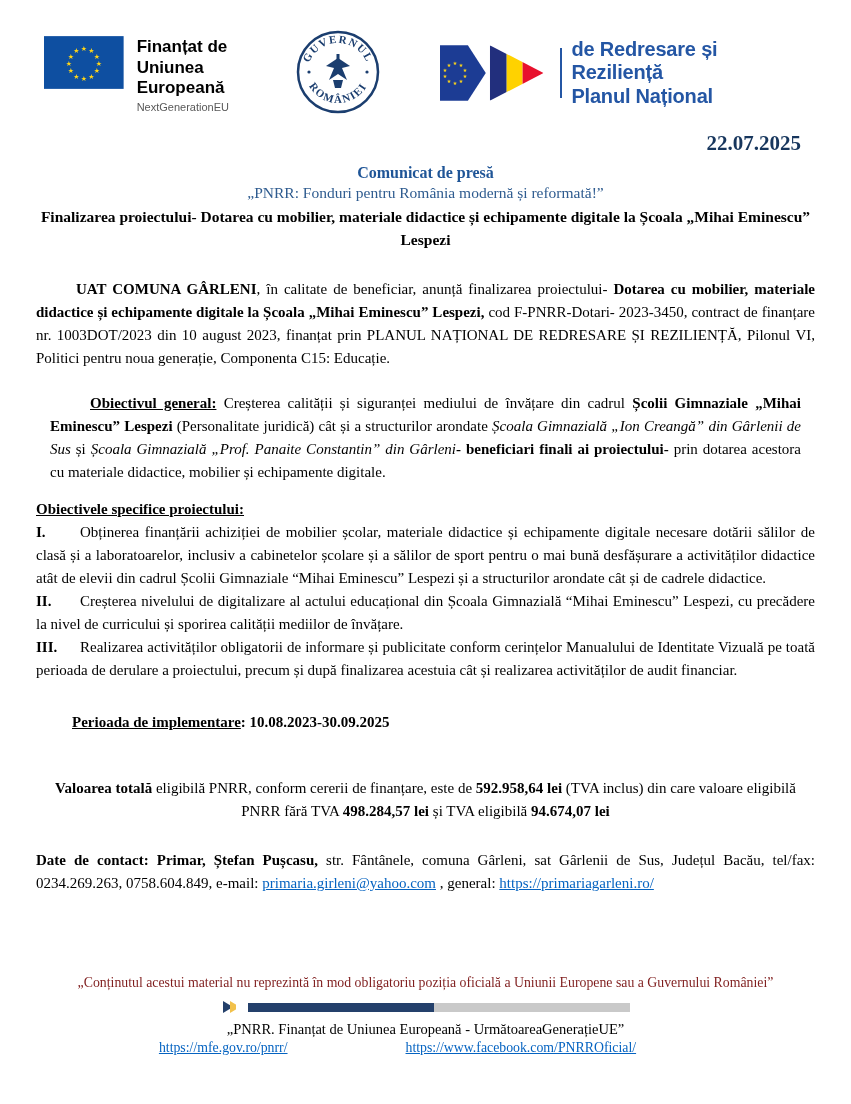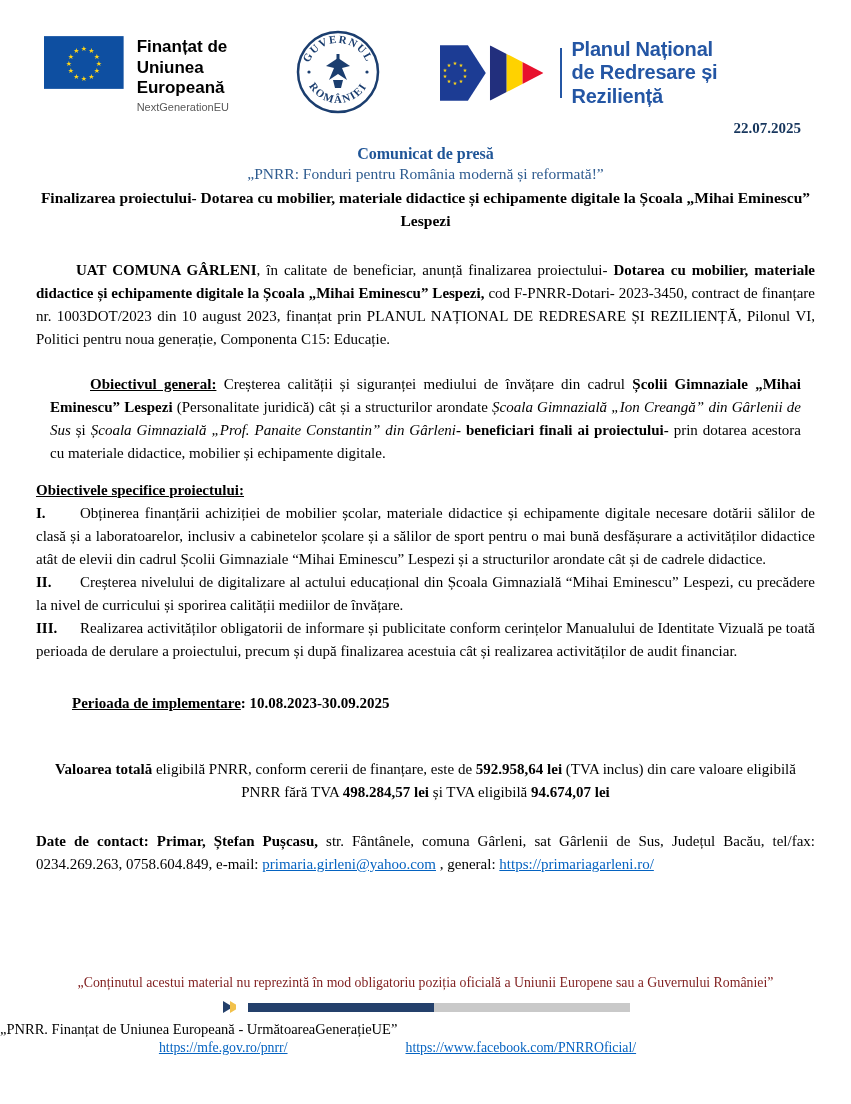--- a/index.html
+++ b/index.html
@@ -15,22 +15,22 @@
        padding:30px 38px 0 44px;}
   .eu-logo{display:flex;gap:13px;align-items:flex-start;margin-top:6px;}
   .eu-text{font-family:"Liberation Sans","DejaVu Sans",sans-serif;line-height:1.22;margin-top:1px;}
   .eu-text .l1,.eu-text .l2{font-weight:bold;color:#000000;font-size:17px;}
   .eu-text .l3{color:#595959;font-size:11px;margin-top:2px;}
   .gov-logo{margin-top:0;margin-right:60px;}
   .pnrr-logo{display:flex;align-items:center;gap:9px;margin-top:8px;}
   .pnrr-sep{width:2.5px;height:50px;background:#2456a4;}
   .pnrr-text{font-family:"Liberation Sans","DejaVu Sans",sans-serif;
     font-weight:bold;color:#2456a4;font-size:20px;line-height:1.17;letter-spacing:-0.2px;}
-  .date-row{text-align:right;padding-right:50px;margin-top:2px;
-    font-weight:bold;font-size:15px;color:#17365d;}
+  .date-row{text-align:right;padding-right:50px;margin-top:13px;
+    font-weight:bold;font-size:21px;color:#17365d;}
   
   .title{margin-top:8px;text-align:center;font-weight:bold;font-size:16px;color:#1f5597;}
   .subtitle{text-align:center;font-size:15.5px;color:#2e5b8f;margin-top:2px;}
   .heading{width:770px;margin:3px auto 0;text-align:center;font-weight:bold;
     font-size:15.5px;line-height:23px;color:#000;}
   
   .bodytxt{padding:0 36px;font-size:15px;line-height:23px;}
   .just{text-align:justify;}
   .ind{text-indent:40px;}
   .b{font-weight:bold;}
@@ -44,21 +44,21 @@
   .period{margin:29px 0 0;font-weight:bold;text-indent:36px;}
   .value{margin:43px 0 0;text-align:center;}
   .contact{margin:26px 0 0;}
   a.lnk{color:#0563c1;text-decoration:underline;cursor:pointer;}
   
   .footer{position:absolute;left:0;right:0;bottom:48px;}
   .disclaimer{text-align:center;font-size:13.8px;color:#7f1d1d;}
   .bar-row{display:flex;align-items:center;justify-content:center;margin-top:9px;height:14px;}
   .bar-navy{width:186px;height:9px;background:#24406b;}
   .bar-gray{width:196px;height:9px;background:#c9c9c9;}
-  .pnrr-line{font-size:14.5px;color:#000;margin-top:7px;}
+  .pnrr-line{text-align:center;font-size:14.5px;color:#000;margin-top:7px;}
   .links-row{display:flex;justify-content:center;gap:118px;margin-top:2px;
     font-size:13.8px;transform:translateX(-28px);}
 </style>
 </head>
 <body>
 
 <div class="page">
 
   <div class="hdr">
 
@@ -129,22 +129,22 @@
             <polygon points="50,1 50,57 104,29"></polygon>
           </clipPath>
         <g clip-path="url(#rotri)">
           <rect x="50" y="1" width="17" height="56" fill="#222F7D"></rect>
           <rect x="67" y="1" width="16" height="56" fill="#FFD200"></rect>
           <rect x="83" y="1" width="21" height="56" fill="#E8112D"></rect>
         </g>
       </svg>
       <div class="pnrr-sep"></div>
       <div class="pnrr-text">
+        <div>de Redresare și Reziliență</div>
         <div>Planul Național</div>
-        <div>de Redresare și Reziliență</div>
       </div>
     </div>
   </div>
 
   <div class="date-row">22.07.2025</div>
 
   <div class="title">Comunicat de presă</div>
   <div class="subtitle">„PNRR: Fonduri pentru România modernă și reformată!”</div>
   <div class="heading">Finalizarea proiectului- Dotarea cu mobilier, materiale didactice și echipamente digitale la Școala „Mihai Eminescu” Lespezi</div>
 

